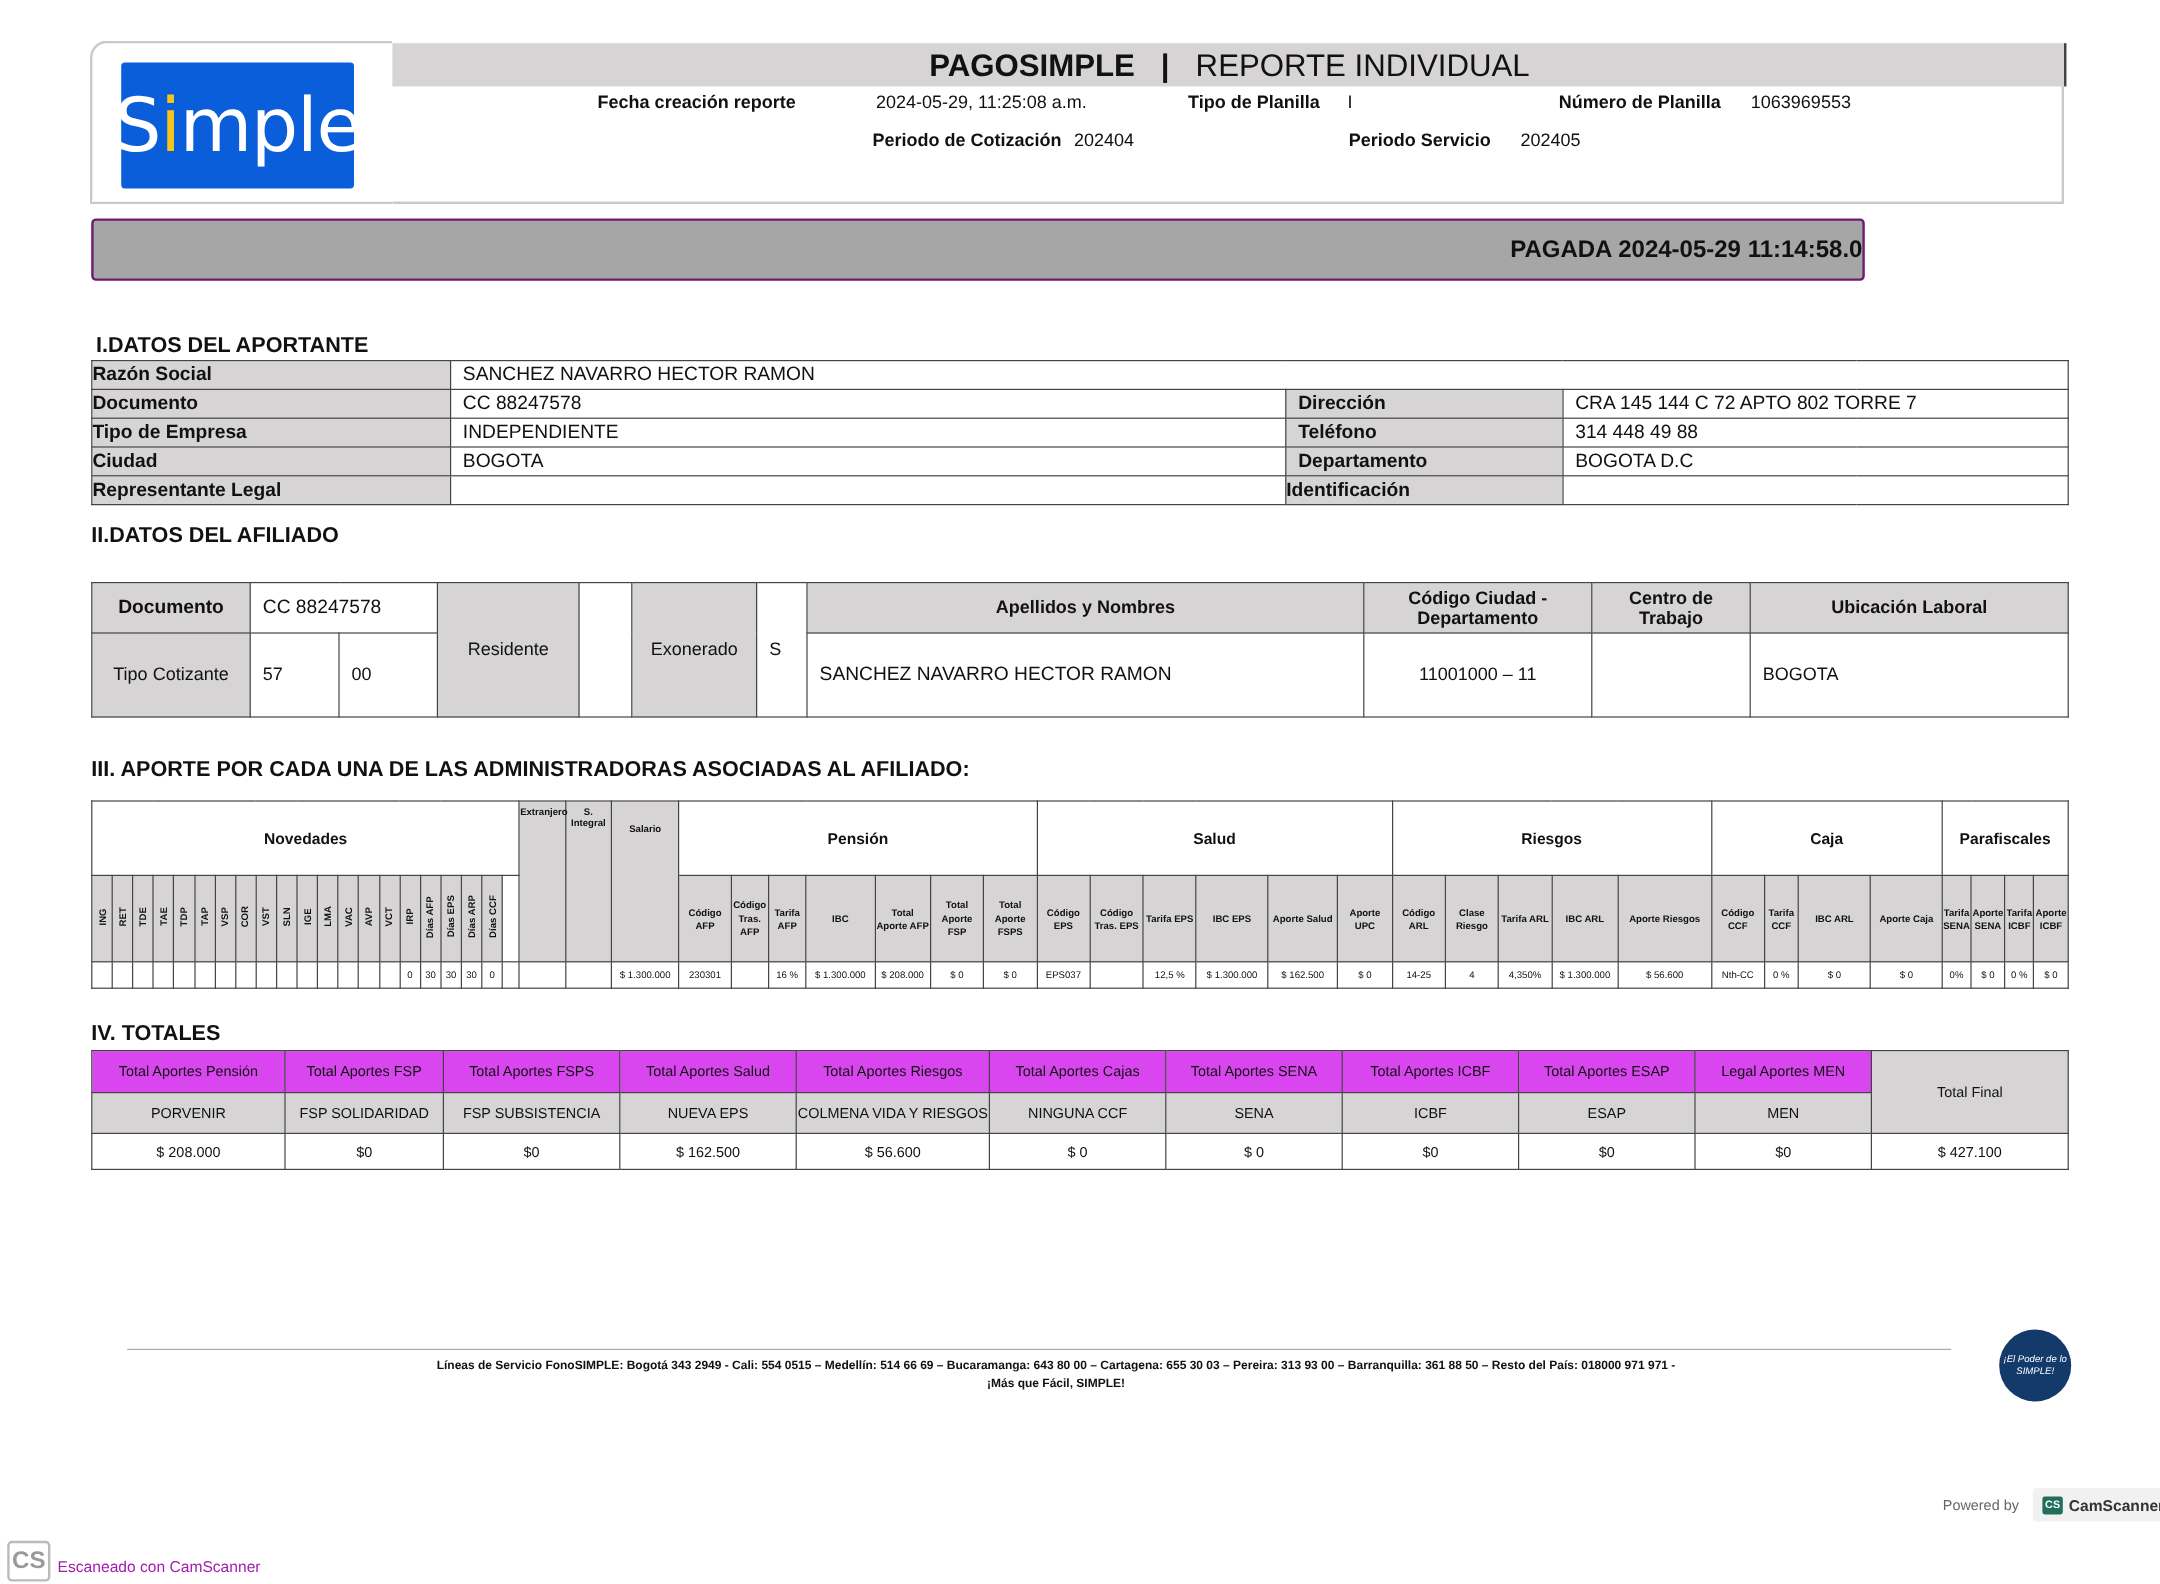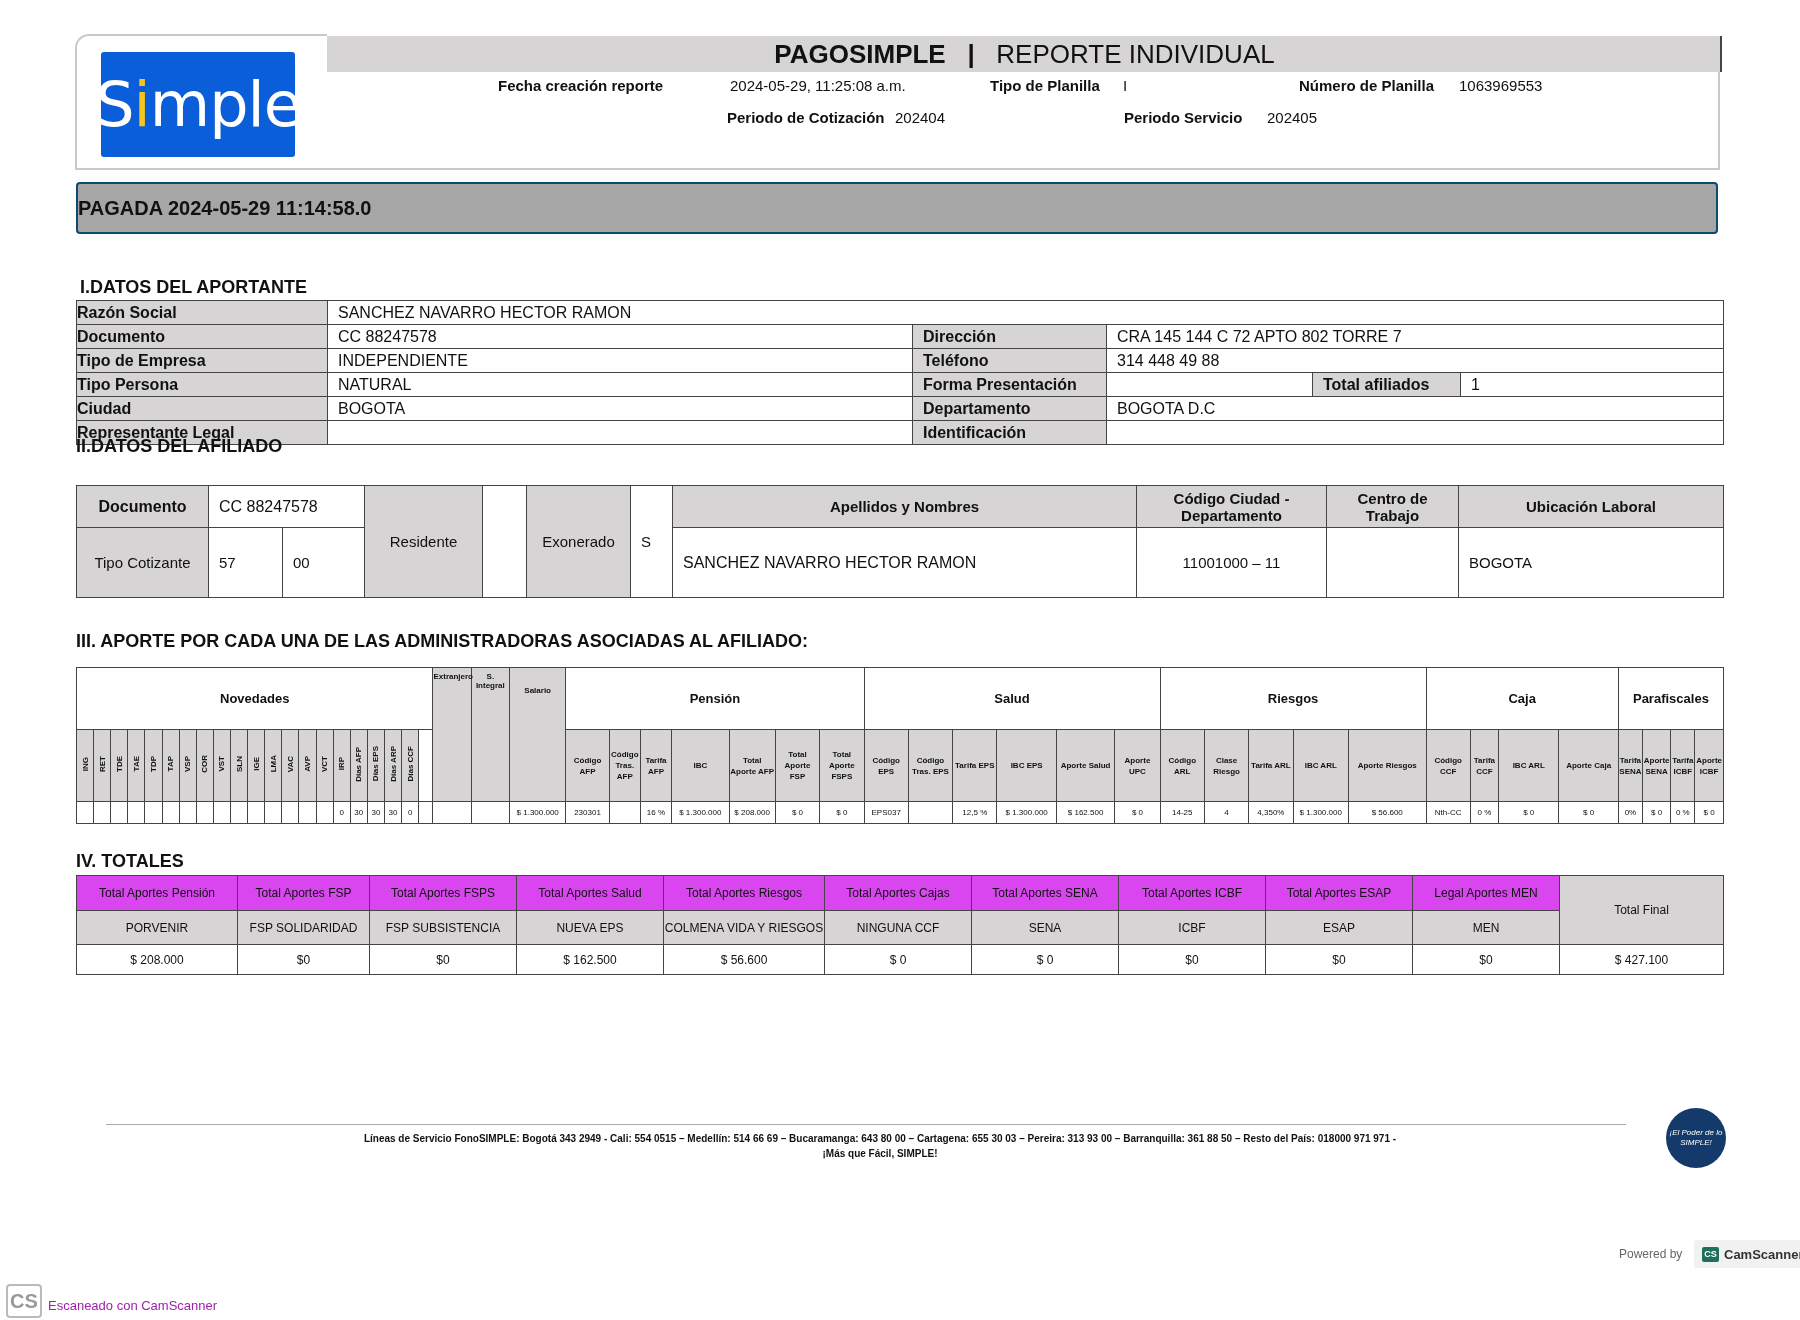--- a/index.html
+++ b/index.html
@@ -13,21 +13,21 @@
   .logo-box { left: 101px; top: 52px; width: 194px; height: 105px; background: #0a5ed9; border-radius: 3px; display: flex; align-items: center; justify-content: center; }
   .logo-text { color: #fff; font-size: 62px; font-weight: normal; letter-spacing: -1px; font-family: "DejaVu Sans", sans-serif; }
   .logo-dot { color: #f5c518; }
   .header-bar { left: 327px; top: 36px; width: 1395px; height: 36px; background: #d6d4d4; border-right: 2px solid #444; }
   .header-title { left: 327px; top: 36px; width: 1395px; height: 36px; text-align: center; font-size: 26px; line-height: 36px; }
   .header-title b { font-weight: bold; }
   .header-info { left: 327px; top: 72px; width: 1393px; height: 98px; border-right: 2px solid #c9c9c9; border-bottom: 2px solid #c9c9c9; }
   .hlabel { font-weight: bold; font-size: 15px; }
   .hval { font-size: 15px; }
 
-  .status-bar { left: 76px; top: 182px; width: 1642px; height: 52px; background: #a6a6a6; border: 2px solid #0c4a6e; border-radius: 4px; display:flex; align-items:center; justify-content:flex-start; font-weight: bold; font-size: 20px; }
+  .status-bar { left: 76px; top: 182px; width: 1478px; height: 52px; background: #a6a6a6; border: 2px solid #701a75; border-radius: 4px; display:flex; align-items:center; justify-content:flex-end; font-weight: bold; font-size: 20px; }
 
   .section-title { font-weight: bold; font-size: 18px; }
 
   table { border-collapse: collapse; }
   .t-aportante { left: 76px; top: 300px; width: 1648px; font-size: 16px; }
   .t-aportante td { border: 1px solid #444; height: 24px; padding: 0 10px; }
   .t-aportante td.lab { background: #d6d4d4; font-weight: bold; padding-left: 0; }
   .t-aportante td.val { background: #fff; }
 
   .t-afiliado { left: 76px; top: 485px; width: 1648px; font-size: 15px; }
@@ -108,37 +108,29 @@
     <td class="lab" style="padding-left:10px">Dirección</td>
     <td class="val" colspan="3">CRA 145 144 C 72 APTO 802 TORRE 7</td>
   </tr>
   <tr>
     <td class="lab">Tipo de Empresa</td>
     <td class="val">INDEPENDIENTE</td>
     <td class="lab" style="padding-left:10px">Teléfono</td>
     <td class="val" colspan="3">314 448 49 88</td>
   </tr>
   <tr>
-    <td class="lab">Tipo Persona</td>
-    <td class="val">NATURAL</td>
-    <td class="lab" style="padding-left:10px">Forma Presentación</td>
-    <td class="val"></td>
-    <td class="lab" style="padding-left:10px">Total afiliados</td>
-    <td class="val">1</td>
-  </tr>
-  <tr>
     <td class="lab">Ciudad</td>
     <td class="val">BOGOTA</td>
     <td class="lab" style="padding-left:10px">Departamento</td>
     <td class="val" colspan="3">BOGOTA D.C</td>
   </tr>
   <tr>
     <td class="lab">Representante Legal</td>
     <td class="val"></td>
-    <td class="lab" style="padding-left:10px">Identificación</td>
+    <td class="lab" style="">Identificación</td>
     <td class="val" colspan="3"></td>
   </tr>
 </tbody>
   </table>
 
 <div class="abs section-title" style="left:76px;top:436px">II.DATOS DEL AFILIADO</div>
 <table class="abs t-afiliado">
   <colgroup>
     <col style="width:132px">
       <col style="width:74px">

